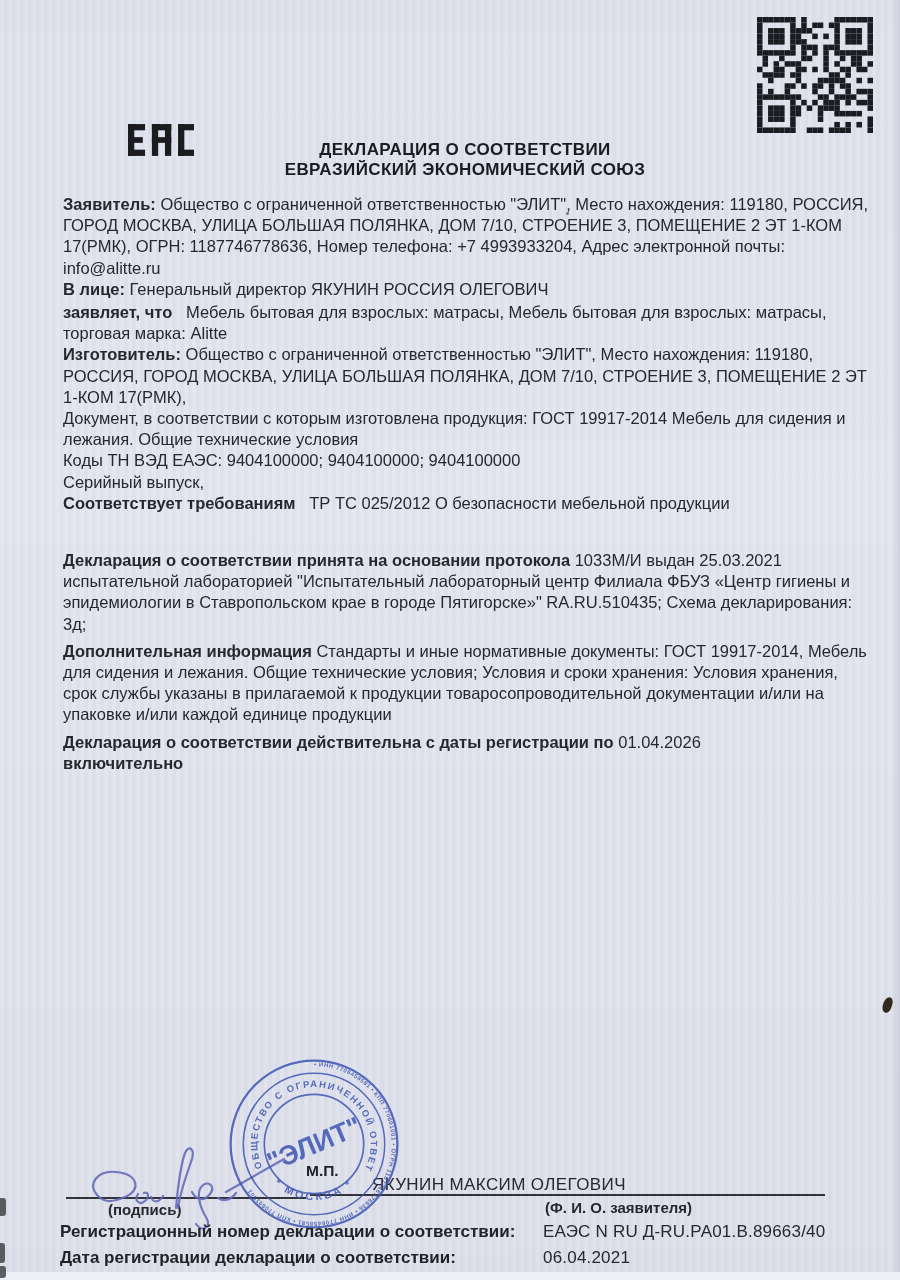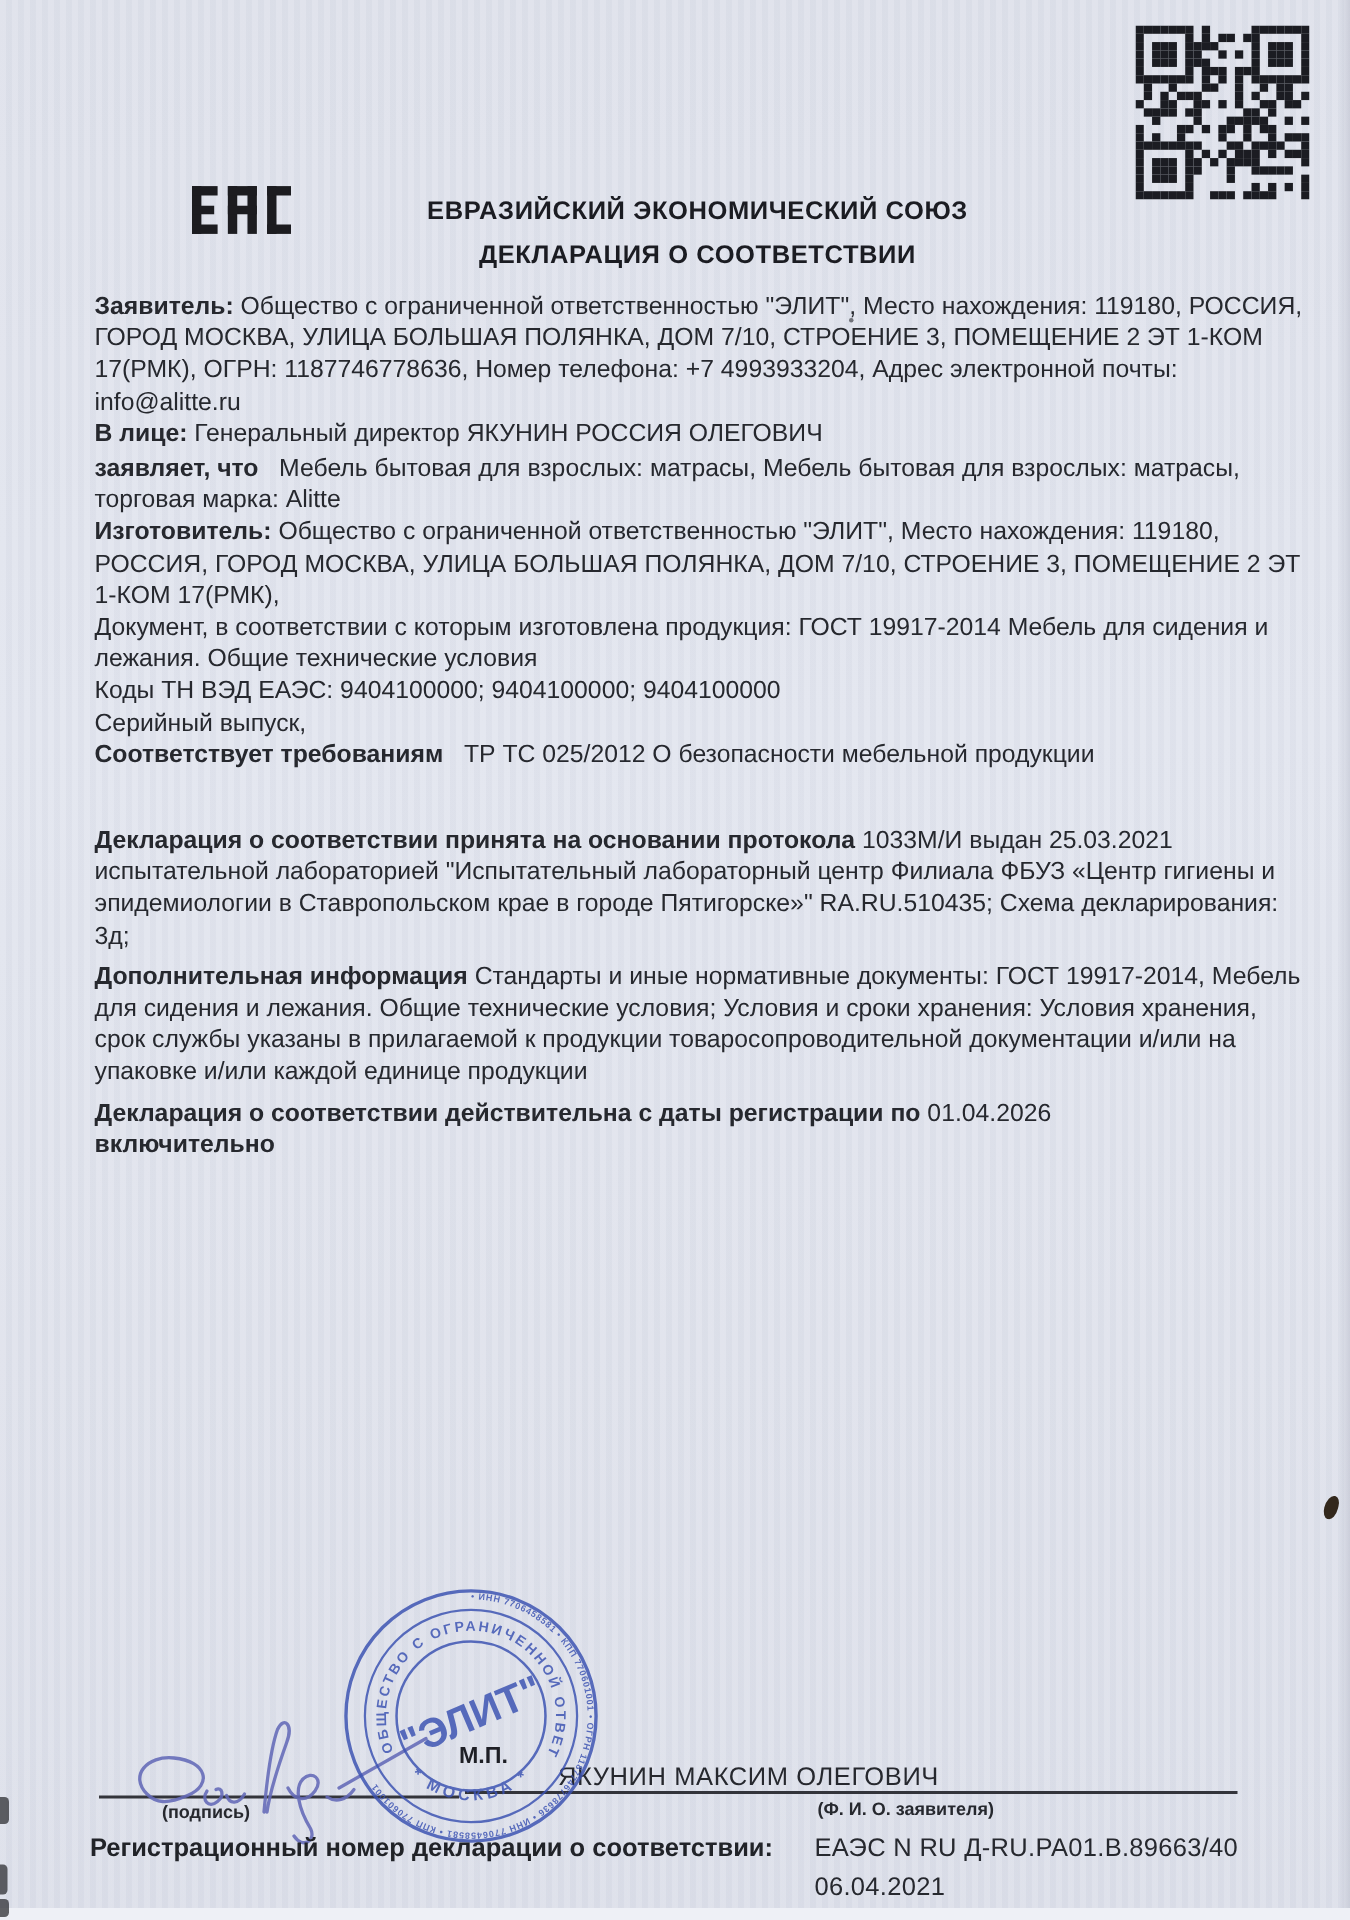--- a/index.html
+++ b/index.html
@@ -21,21 +21,21 @@
   .doc-body{left:63px;top:194px;width:808px;font-size:16.5px;line-height:21.2px;color:#26282e;}
   .doc-body p{margin:0;}
   .doc-body .mt-xs{margin-top:2px;}
   .doc-body .mt-sm{margin-top:6px;}
   .doc-body .mt-lg{margin-top:36px;}
   .b{font-weight:bold;}
   
   .sig-line{height:2px;background:#33343a;}
   .sig-line1{left:66px;top:1197px;width:240px;}
   .sig-line2{left:310px;top:1194px;width:515px;}
-  .small-label{font-size:12px;font-weight:bold;color:#26282e;}
+  .small-label{font-size:15px;font-weight:bold;color:#26282e;}
   .sig-label{left:108px;top:1201px;}
   .fio-label{left:545px;top:1199px;}
   .fio-name{left:372px;top:1175px;font-size:17px;letter-spacing:.4px;color:#26282e;}
   .mp{left:306px;top:1162px;font-size:15.5px;font-weight:bold;color:#1e1f25;text-align:right;}
   .stamp{left:225px;top:1055px;width:178px;height:178px;opacity:.83;}
   .signature{left:78px;top:1140px;width:235px;height:95px;}
   
   .foot-label{left:60px;font-size:17px;font-weight:bold;color:#212328;}
   .foot-value{left:543px;font-size:17px;color:#26282e;letter-spacing:.2px;}
   .row1{top:1222px;} .row2{top:1248px;}
@@ -68,22 +68,22 @@
         <rect x="42" y="0" width="34" height="11"></rect>
           <rect x="42" y="23" width="34" height="10"></rect>
         <rect x="88" y="0" width="11" height="56"></rect>
           <rect x="88" y="0" width="28" height="11"></rect>
         <rect x="88" y="45" width="28" height="11"></rect>
       </g>
     </svg>
   </div>
 
   <div class="abs titles">
+    <div class="title title2">ДЕКЛАРАЦИЯ О СООТВЕТСТВИИ</div>
     <div class="title">ЕВРАЗИЙСКИЙ ЭКОНОМИЧЕСКИЙ СОЮЗ</div>
-    <div class="title title2">ДЕКЛАРАЦИЯ О СООТВЕТСТВИИ</div>
   </div>
 
   <div class="abs qr">
     <svg viewBox="0 0 115.5 115.5" width="116" height="116">
         <g fill="#1b1c22">
           <rect x="0.0" y="0.0" width="5.5" height="5.5"></rect>
           <rect x="5.5" y="0.0" width="5.5" height="5.5"></rect>
           <rect x="11.0" y="0.0" width="5.5" height="5.5"></rect>
           <rect x="16.5" y="0.0" width="5.5" height="5.5"></rect>
           <rect x="22.0" y="0.0" width="5.5" height="5.5"></rect>
@@ -372,20 +372,21 @@
         <text font-size="11.5" font-weight="bold" letter-spacing="3" text-anchor="middle">
           <textPath href="#arcCity" startOffset="50%">*  МОСКВА  *</textPath>
         </text>
         <text x="95" y="105" text-anchor="middle" font-size="29" font-weight="bold" transform="rotate(-23 95 95)">"ЭЛИТ"</text>
       </g>
     </svg>
   </div>
 
   <div class="abs foot-label row1">Регистрационный номер декларации о соответствии:</div>
   <div class="abs foot-value row1">ЕАЭС N RU Д-RU.РА01.В.89663/40</div>
+  <div class="abs foot-label row2">Дата регистрации декларации о соответствии:</div>
   <div class="abs foot-value row2">06.04.2021</div>
 
   <div class="abs edge-right"></div>
   <div class="abs edge-bottom"></div>
   <div class="abs speck-comma"></div>
   <div class="abs smudge sm1"></div>
   <div class="abs smudge sm2"></div>
   <div class="abs smudge sm3"></div>
   <div class="abs dot1"></div>
 </div>

